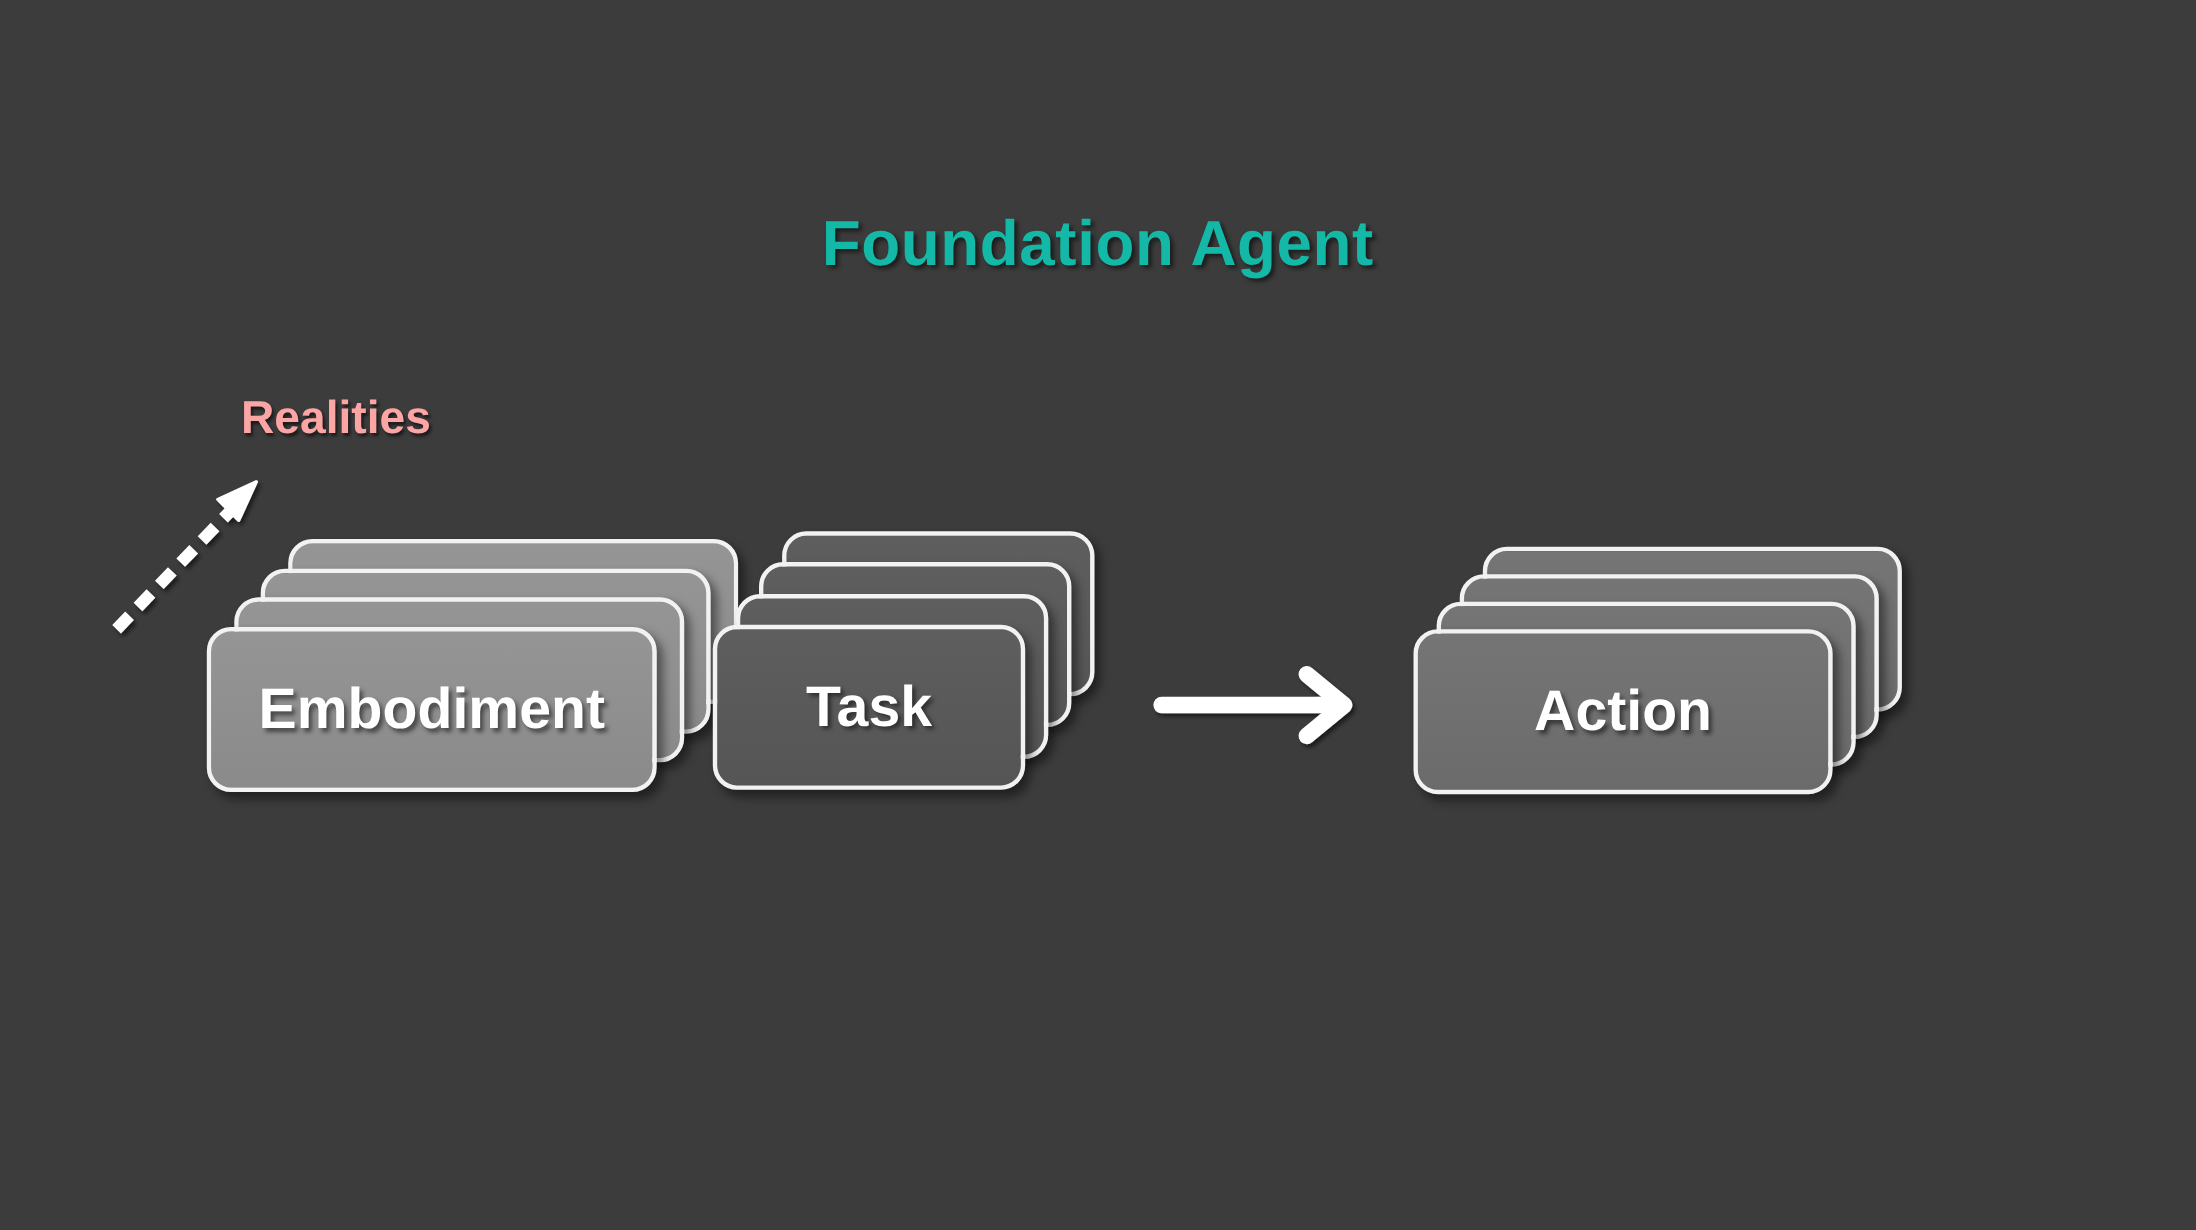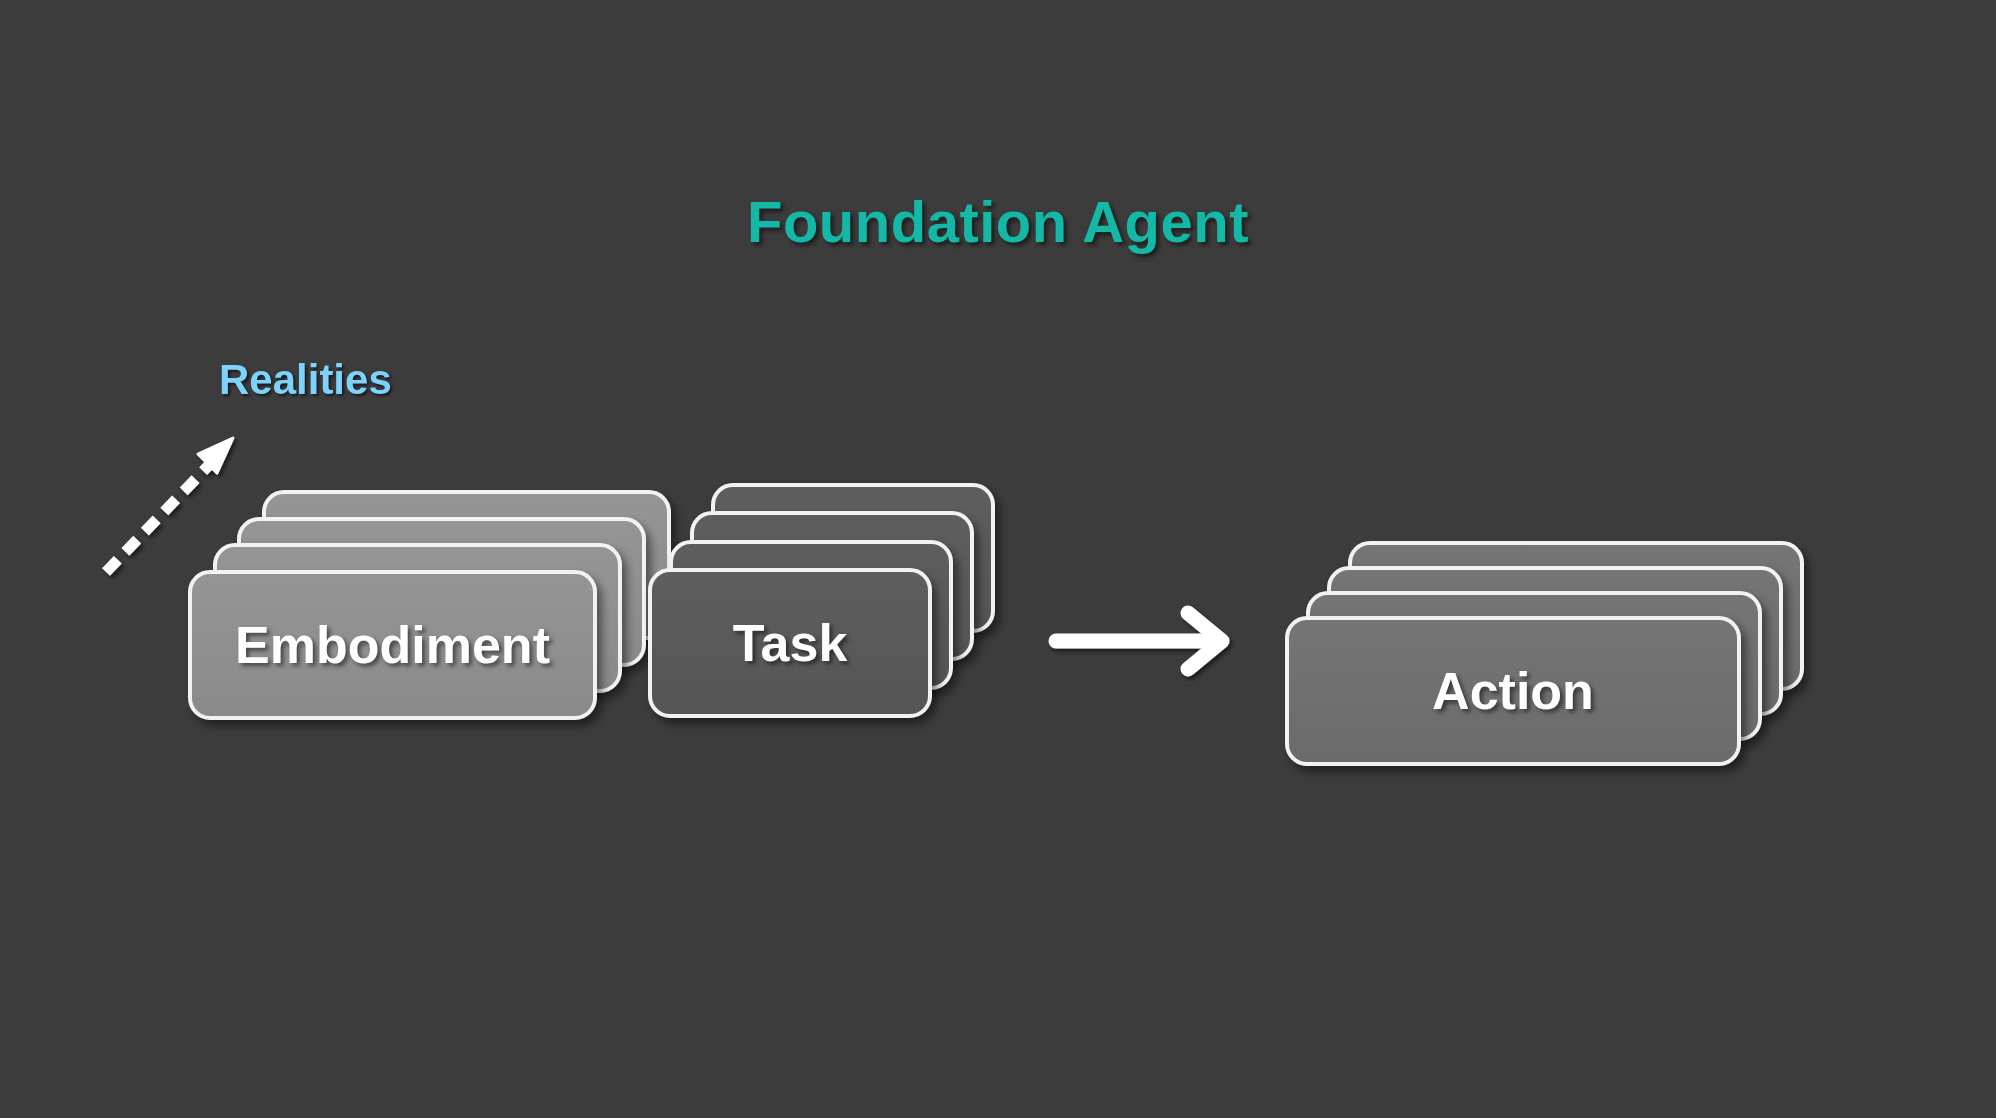--- a/index.html
+++ b/index.html
@@ -33,21 +33,21 @@
     white-space: nowrap;
   }
 
   
   #realities-label {
     position: absolute;
     left: 219px;
     top: 356px;
     font-size: 42px;
     font-weight: bold;
-    color: #7dd3fc;
+    color: #fca5a5;
     text-shadow: 2px 2px 3px rgba(0,0,0,0.6);
     white-space: nowrap;
   }
 
   
   #realities-arrow {
     position: absolute;
     left: 100px;
     top: 420px;
     width: 160px;
@@ -105,23 +105,22 @@
     background: linear-gradient(180deg, #5e5e5e 0%, #555555 100%);
   }
   #stack-task .c0 { left: 63px; top: 0px;  }
   #stack-task .c1 { left: 42px; top: 28px; }
   #stack-task .c2 { left: 21px; top: 57px; }
   #stack-task .c3 { left: 0px;  top: 85px; }
 
   
   #stack-action { left: 1285px; top: 497px; width: 480px; height: 225px; }
   #stack-action .card {
-    width: 456px; height: 150px;
+    width: 381px; height: 150px;
     background: linear-gradient(180deg, #757575 0%, #6b6b6b 100%);
-    margin-top: 44px;
   }
   #stack-action .c0 { left: 63px; top: 0px;  }
   #stack-action .c1 { left: 42px; top: 25px; }
   #stack-action .c2 { left: 21px; top: 50px; }
   #stack-action .c3 { left: 0px;  top: 75px; }
 </style>
 </head>
 <body>
 
 <div id="slide">

